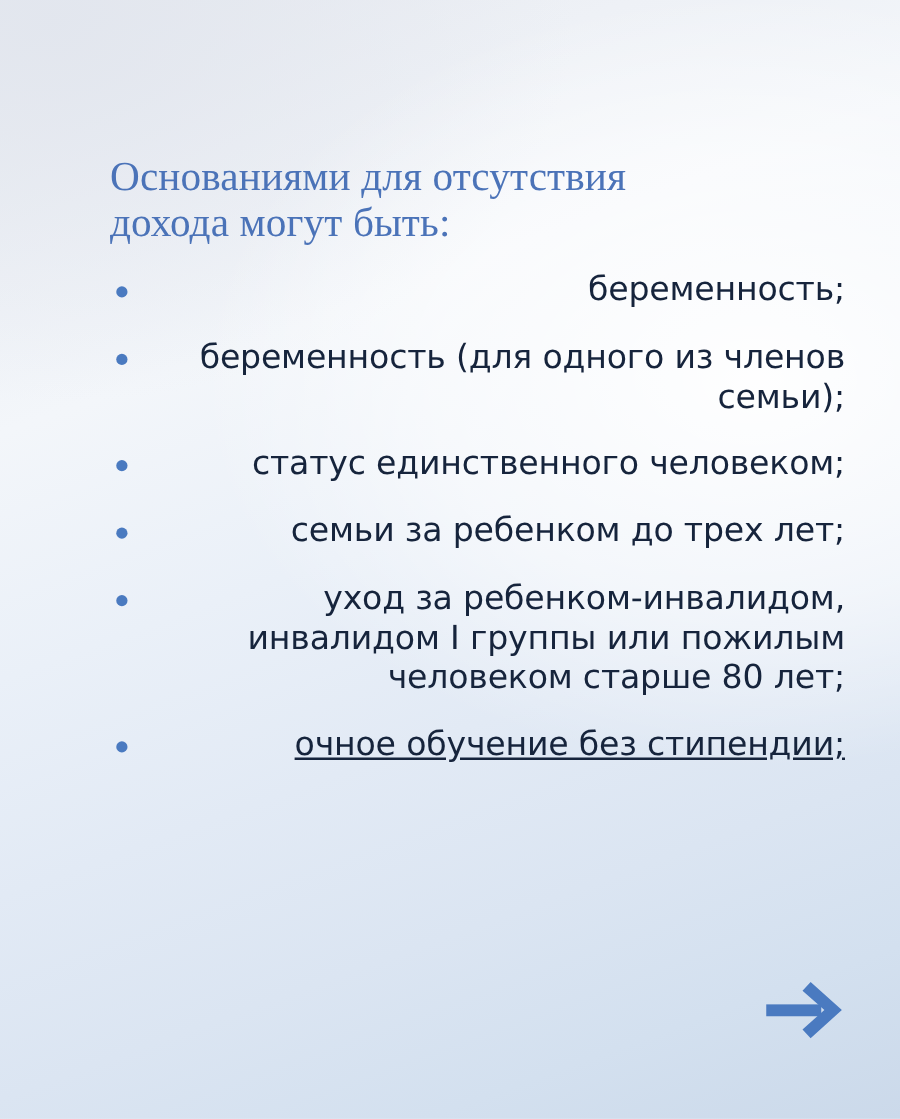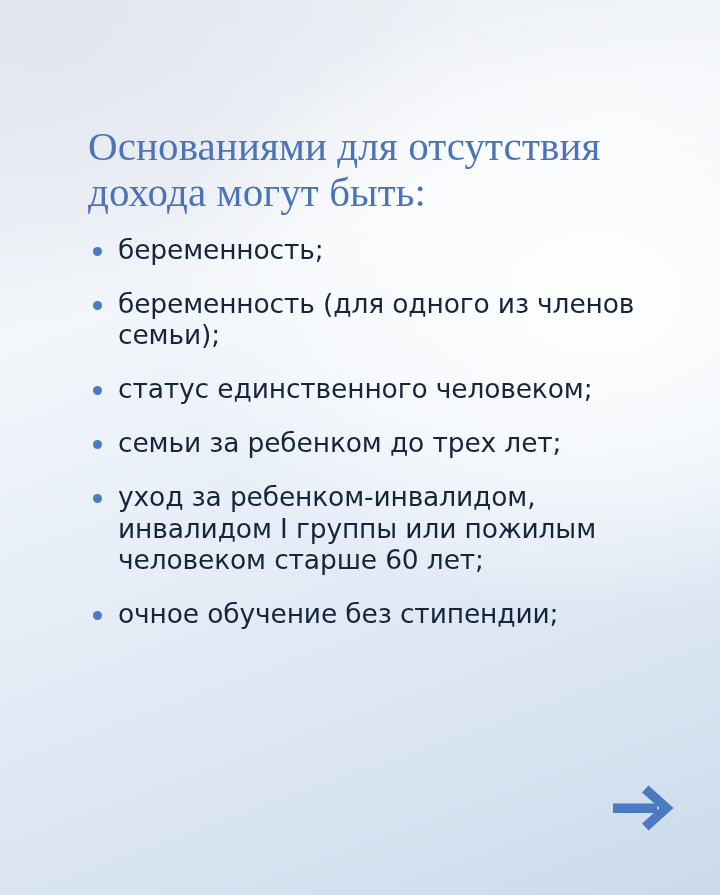--- a/index.html
+++ b/index.html
@@ -40,21 +40,21 @@
   .content {
     position: absolute;
     left: 88px;
     top: 124px;
     width: 588px;
   }
 
   .title {
     margin: 0 0 18px 0;
     font-family: "Liberation Serif", "DejaVu Serif", serif;
-    font-size: 41px;
+    font-size: 33px;
     line-height: 1.12;
     font-weight: 400;
     color: #4b73b8;
     letter-spacing: 0.1px;
     white-space: pre-line;
   }
 
   .bullet-list {
     list-style: none;
     margin: 0;
@@ -63,23 +63,25 @@
 
   .bullet-item {
     position: relative;
     padding-left: 30px;
     margin-bottom: 22px;
     font-family: "DejaVu Sans", "Liberation Sans", sans-serif;
     font-size: 26.5px;
     line-height: 1.20;
     color: #16243c;
     letter-spacing: -0.15px;
+    text-align: right;
   }
   .bullet-item:last-child {
     margin-bottom: 0;
+    text-decoration: underline;
   }
 
   .bullet-dot {
     position: absolute;
     left: 5px;
     top: 13px;
     width: 9px;
     height: 9px;
     border-radius: 50%;
     background: #4a7ac0;
@@ -134,21 +136,21 @@
 
       <li class="bullet-item">
         <span class="bullet-dot"></span>
         <span class="bullet-text">семьи за ребенком до трех лет;</span>
       </li>
 
       <li class="bullet-item">
         <span class="bullet-dot"></span>
         <span class="bullet-text">уход за ребенком-инвалидом,
 инвалидом I группы или пожилым
-человеком старше 60 лет;</span>
+человеком старше 80 лет;</span>
       </li>
 
       <li class="bullet-item">
         <span class="bullet-dot"></span>
         <span class="bullet-text">очное обучение без стипендии;</span>
       </li>
 
     </ul>
   </div>
 

